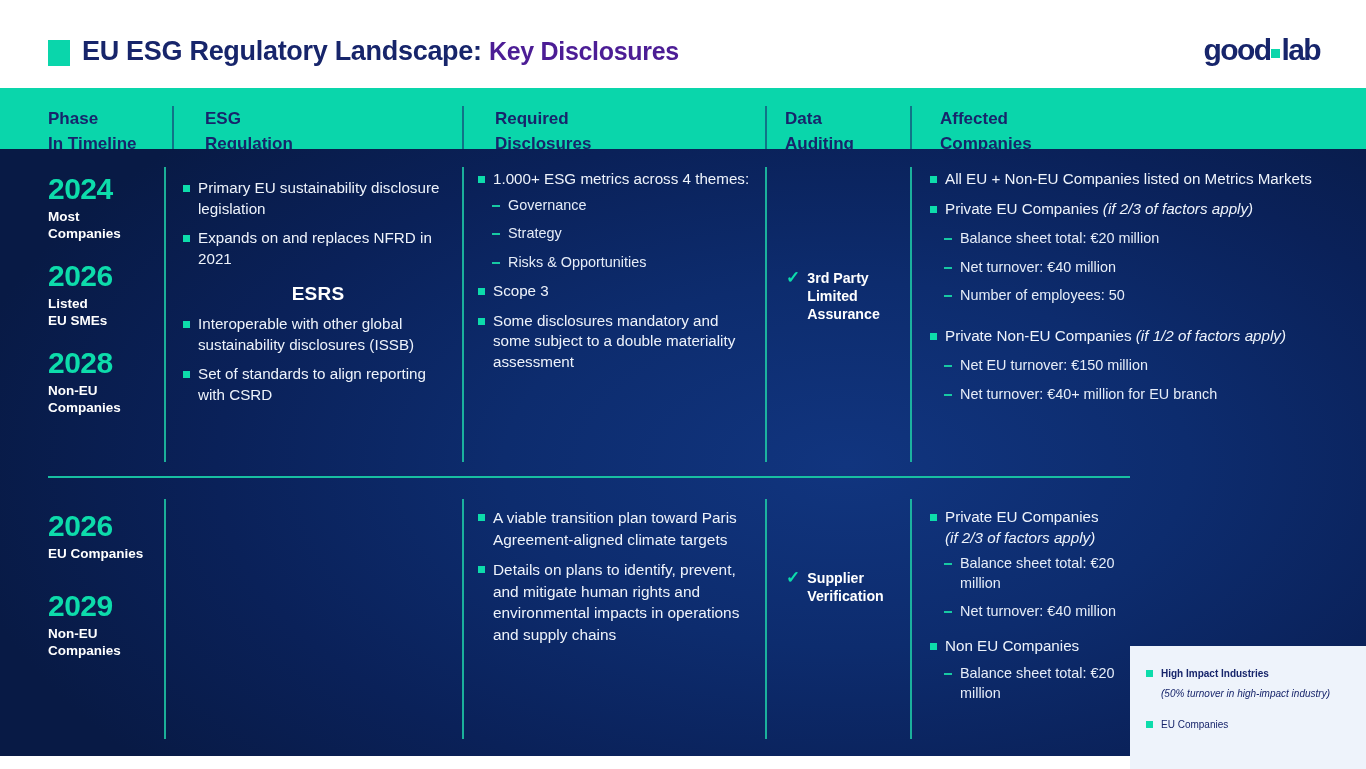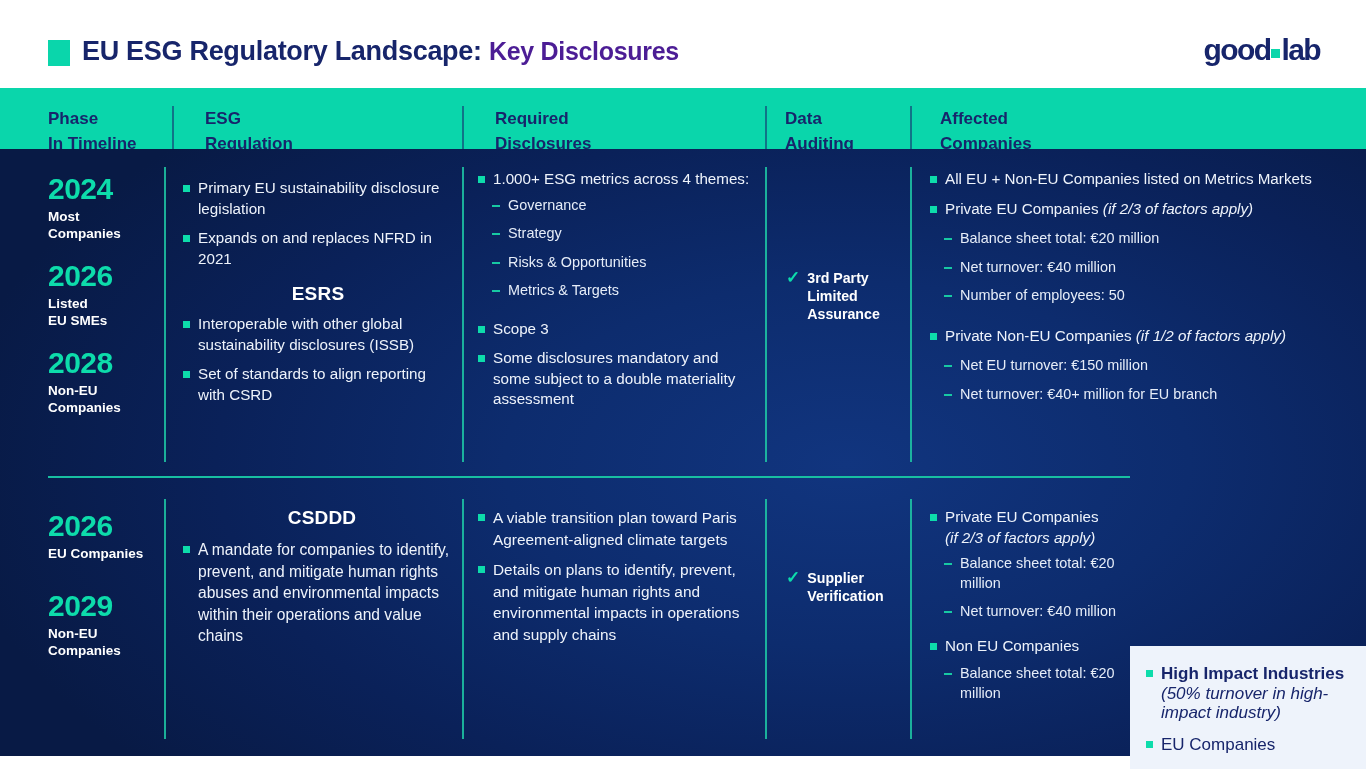--- a/index.html
+++ b/index.html
@@ -110,21 +110,21 @@
     color:#ffffff; font-size:14.2px; font-weight:bold; line-height:18px;
     white-space:pre-line;
   }
 
   
   .panel {
     position:absolute; left:1130px; top:497px; width:236px; height:272px;
     background:#eef3fb;
   }
   .panel-inner { padding:18px 14px 10px 16px; }
-  .panel li.b1 { color:#17256b; font-size:17px; line-height:19.5px; margin-bottom:8px; }
+  .panel li.b1 { color:#17256b; font-size:10px; line-height:19.5px; margin-bottom:8px; }
   .panel li.b1::before { background:#0ddcab; top:6px; }
   .panel .ph { font-weight:bold; color:#17256b; }
   .panel .pi { font-style:italic; color:#17256b; display:block; }
 </style>
 </head>
 <body>
 
 <div class="page">
 
   <div class="titlebar">
@@ -196,21 +196,20 @@
         <li class="b1">Set of standards to align reporting with CSRD</li>
       </ul>
     </div>
 
     <div class="blk" style="left:478px; top:20px; width:275px;">
       <ul class="bl">
         <li class="b1" style="margin-bottom:6px;">1.000+ ESG metrics across 4 themes:</li>
         <li class="b2">Governance</li>
         <li class="b2">Strategy</li>
         <li class="b2">Risks &amp; Opportunities</li>
-        <li class="b2" style="margin-bottom:18px;">Metrics &amp; Targets</li>
         <li class="b1">Scope 3</li>
         <li class="b1">Some disclosures mandatory and some subject to a double materiality assessment</li>
       </ul>
     </div>
 
     <div class="audit" style="left:786px; top:120px; width:120px;">
       <span class="check">✓</span>
       <span class="audit-label">3rd Party
 Limited
 Assurance</span>
@@ -232,26 +231,20 @@
     <div class="tl" style="left:48px; top:360px;">
       <div class="tl-year">2026</div>
       <div class="tl-sub">EU Companies</div>
     </div>
     <div class="tl" style="left:48px; top:440px;">
       <div class="tl-year">2029</div>
       <div class="tl-sub">Non-EU
 Companies</div>
     </div>
 
-    <div class="blk" style="left:183px; top:358px; width:278px;">
-      <div class="reg-title">CSDDD</div>
-      <ul class="bl" style="margin-top:10px;">
-        <li class="b1" style="font-size:15.6px; line-height:21.5px;">A mandate for companies to identify, prevent, and mitigate human rights abuses and environmental impacts within their operations and value chains</li>
-      </ul>
-    </div>
 
     <div class="blk" style="left:478px; top:358px; width:280px;">
       <ul class="bl">
         <li class="b1" style="font-size:15.4px; line-height:21.5px;">A viable transition plan toward Paris Agreement-aligned climate targets</li>
         <li class="b1" style="font-size:15.4px; line-height:21.5px;">Details on plans to identify, prevent, and mitigate human rights and environmental impacts in operations and supply chains</li>
       </ul>
     </div>
 
     <div class="audit" style="left:786px; top:420px; width:120px;">
       <span class="check">✓</span>

